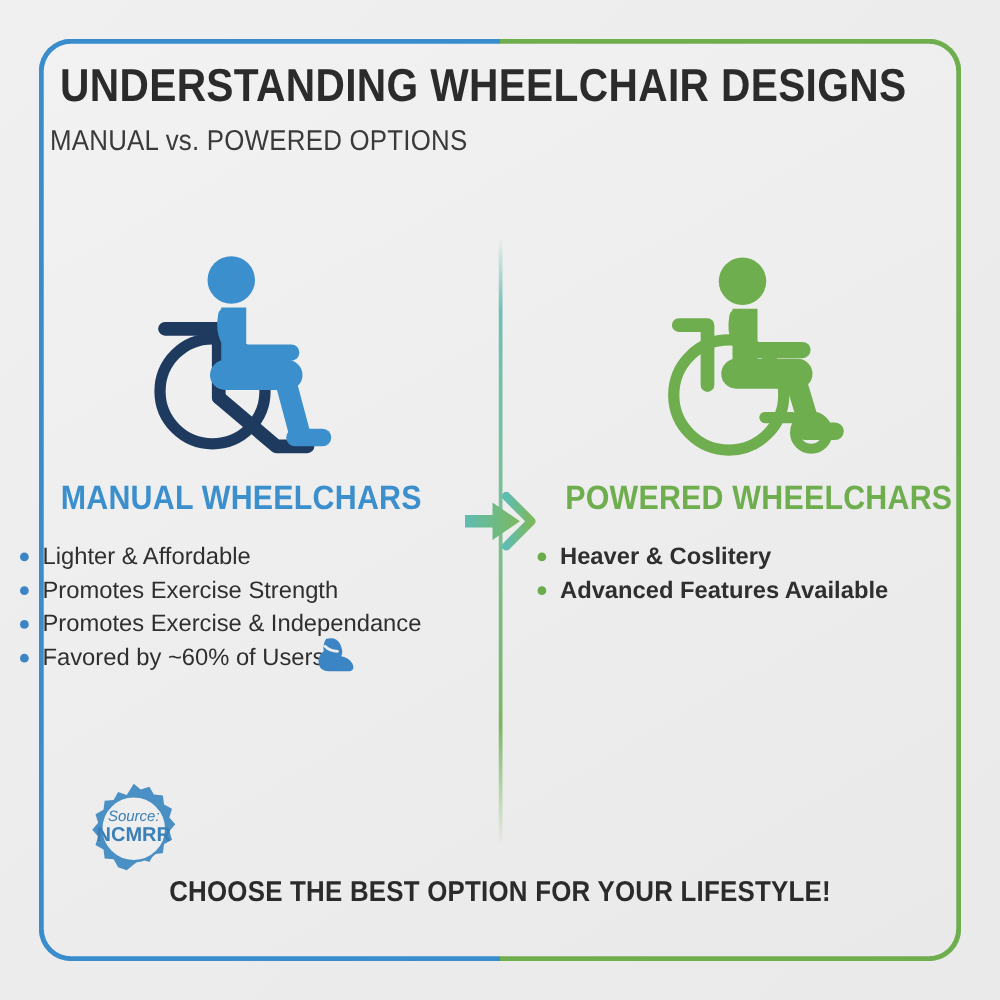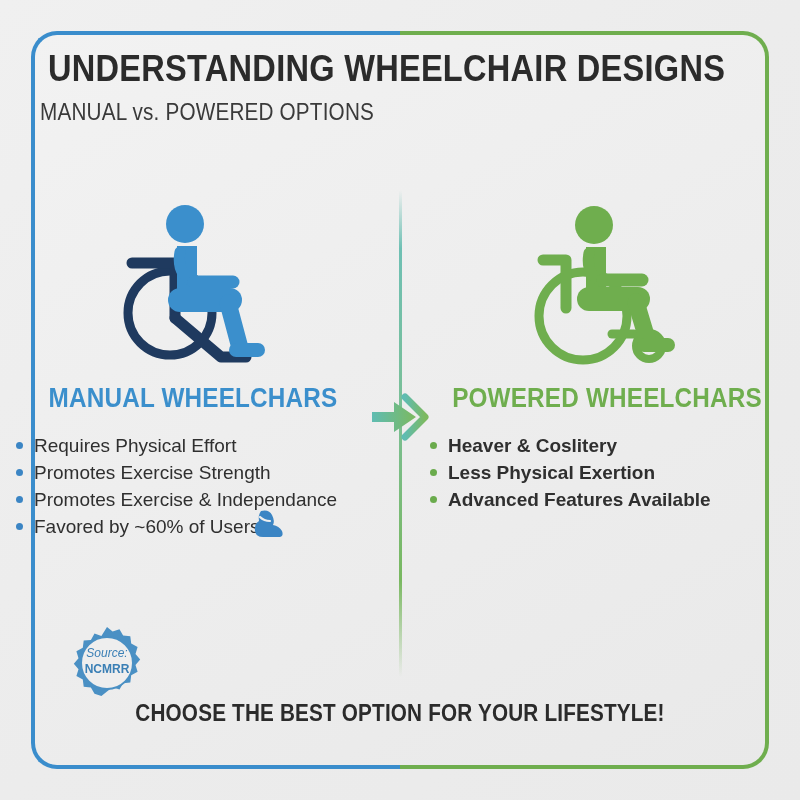--- a/index.html
+++ b/index.html
@@ -164,21 +164,21 @@
     align-items: center;
     justify-content: center;
     font-family: "Liberation Sans Narrow", "Liberation Sans", sans-serif;
     color: #3a7fb5;
     font-size: 13px;
     line-height: 16px;
     font-weight: bold;
     text-align: center;
   }
   .badge-text .src-label { font-size: 12px; font-weight: normal; font-style: italic; }
-  .badge-text .src-value { font-size: 12px; }
+  .badge-text .src-value { font-size: 16px; }
 
   
   .footer {
     position: absolute;
     left: 0; right: 0;
     top: 700px;
     text-align: center;
     font-family: "Liberation Sans Narrow", "Liberation Sans", sans-serif;
     font-size: 23px;
     font-weight: bold;
@@ -226,21 +226,21 @@
 
         <path d="M110 103 L122 148" fill="none" stroke="#3b8fcc" stroke-width="17" stroke-linecap="round"></path>
 
         <path d="M118 150 H140" fill="none" stroke="#3b8fcc" stroke-width="14" stroke-linecap="round"></path>
       </svg>
     </div>
 
     <div class="col-heading heading-blue">MANUAL WHEELCHARS</div>
 
     <ul class="bullets bullets-blue">
-      <li>Requires Physical Effort</li>
+      <li>Lighter &amp; Affordable</li>
       <li>Promotes Exercise Strength</li>
       <li>Promotes Exercise &amp; Independance</li>
       <li>
         <span>Favored by ~60% of Users</span>
         <span class="inline-emoji muscle-icon">
           <svg width="32" height="30" viewBox="0 0 32 30" aria-hidden="true">
             <path d="M9 3 q8 -2 11 4 q3 6 1 10 q6 1 9 6 q2 5 -2 6 H11 q-7 0 -8 -6 q-1 -7 4 -10 q-1 -6 2 -10 z" fill="#3b85c4"></path>
             <path d="M8 9 q4 4 10 4" fill="none" stroke="#eeeeee" stroke-width="2.2" stroke-linecap="round"></path>
           </svg>
         </span>
@@ -274,21 +274,20 @@
         <path d="M106 102 L118 142" fill="none" stroke="#6fae4e" stroke-width="17" stroke-linecap="round"></path>
 
         <path d="M114 145 H138" fill="none" stroke="#6fae4e" stroke-width="14" stroke-linecap="round"></path>
       </svg>
     </div>
 
     <div class="col-heading heading-green">POWERED WHEELCHARS</div>
 
     <ul class="bullets bullets-green">
       <li>Heaver &amp; Coslitery</li>
-      <li>Less Physical Exertion</li>
       <li>Advanced Features Available</li>
     </ul>
   </div>
 
   <div class="divider"></div>
   <div class="arrow">
     <svg width="58" height="48" viewBox="0 0 58 48" aria-hidden="true">
       <defs>
         <linearGradient id="arrowGrad" x1="0" y1="0" x2="1" y2="0">
           <stop offset="0%" stop-color="#5fbcb2"></stop>

